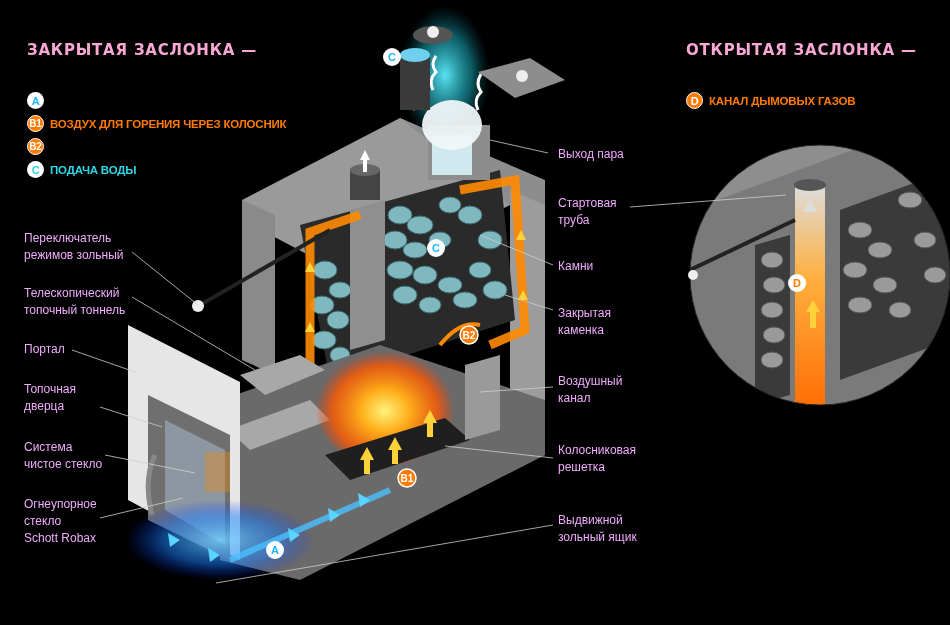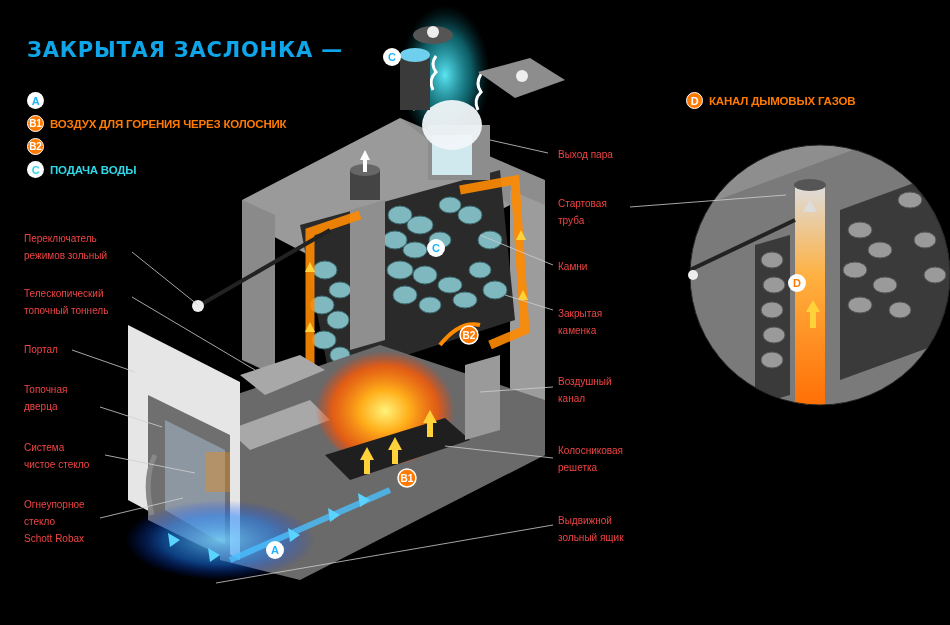--- a/index.html
+++ b/index.html
@@ -1,26 +1,26 @@
 <!DOCTYPE html>
 <html><head>
 <meta charset="utf-8">
 <style>
   html, body { margin: 0; padding: 0; background: #000; }
   body { width: 950px; height: 625px; position: relative; overflow: hidden;
          font-family: "Liberation Sans", sans-serif; color: #fff; }
   .abs { position: absolute; }
-  .heading { font-family: "DejaVu Sans", sans-serif; font-weight: bold; font-size: 21px;
-             letter-spacing: 0.8px; line-height: 21px; color: #0ea5e9; }
+  .heading { font-family: "DejaVu Sans", sans-serif; font-weight: bold; font-size: 15px;
+             letter-spacing: 0.8px; line-height: 21px; color: #f9a8d4; }
   .legend-item { display: flex; align-items: flex-start; gap: 6px; font-size: 11.5px;
                  font-weight: bold; line-height: 14px; letter-spacing: -0.2px; }
   .badge { width: 17px; height: 17px; border-radius: 50%; background: #fff; flex: 0 0 auto;
            display: flex; align-items: center; justify-content: center;
            font-size: 11px; font-weight: bold; margin-top: -2px; }
-  .callout { font-size: 10px; line-height: 17px; color: #ef4444; }
+  .callout { font-size: 12px; line-height: 17px; color: #f0abfc; }
   svg text { font-family: "Liberation Sans", sans-serif; font-weight: bold; }
 </style>
 </head>
 <body>
 
 <div class="abs heading" style="left:27px;top:40px;">
   <div>ЗАКРЫТАЯ ЗАСЛОНКА —</div>
 </div>
 
 <div class="abs" style="left:27px;top:94px;width:290px;">
@@ -34,20 +34,21 @@
   <div class="legend-item" style="color:#ff7a00;margin-bottom:8px;">
     <span class="badge" style="background:#ff7a00;color:#fff;border:1.5px solid #fff;width:15px;height:15px;font-size:10px">B2</span>
   </div>
   <div class="legend-item" style="color:#2fd7e8;">
     <span class="badge" style="color:#2fd7e8">C</span>
     <span>ПОДАЧА ВОДЫ</span>
   </div>
 </div>
 
 <div class="abs heading" style="left:686px;top:40px;">
+  <div>ОТКРЫТАЯ  ЗАСЛОНКА —</div>
 </div>
 <div class="abs" style="left:686px;top:94px;">
   <div class="legend-item" style="color:#ff7a00">
     <span class="badge" style="background:#ff7a00;color:#fff;border:1.5px solid #fff;width:15px;height:15px">D</span>
     <span>КАНАЛ ДЫМОВЫХ ГАЗОВ</span>
   </div>
 </div>
 
 <svg class="abs" style="left:0;top:0" width="950" height="625" viewBox="0 0 950 625">
   <defs>

